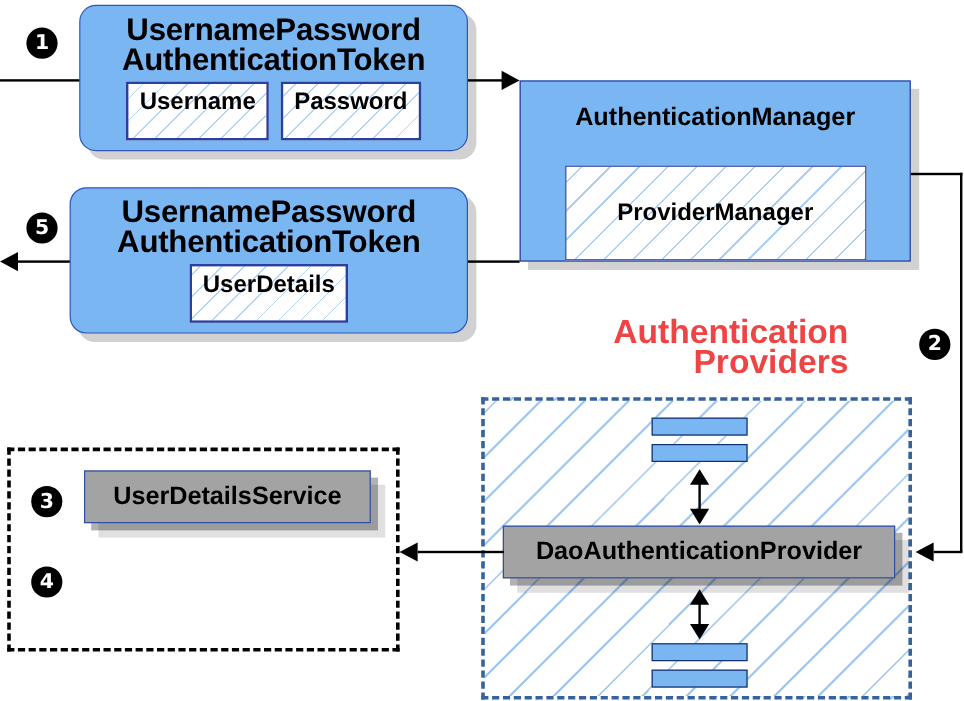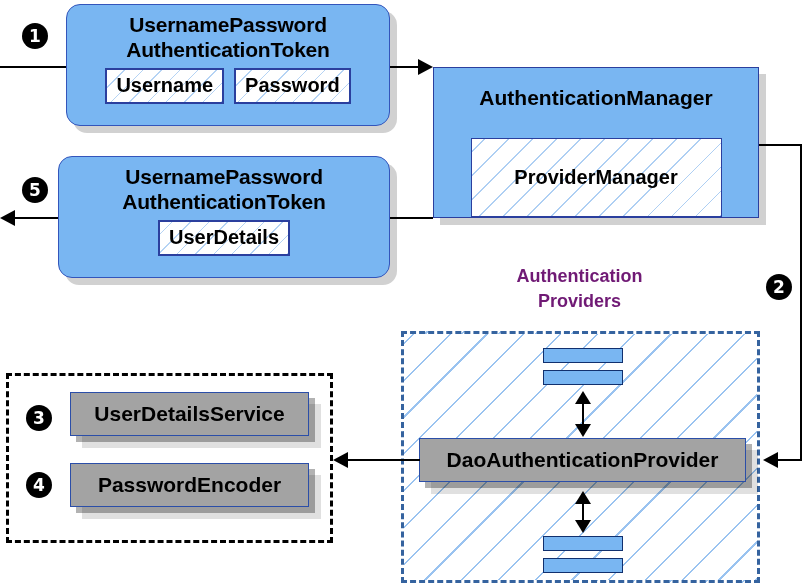--- a/index.html
+++ b/index.html
@@ -42,21 +42,21 @@
     box-shadow: 7px 7px 0 0 rgba(0,0,0,0.18);
     box-sizing: border-box;
     display: flex;
     flex-direction: column;
     align-items: center;
     justify-content: flex-start;
     padding-top: 7px;
   }
   .token-title {
     color: #000000;
-    font-size: 21px;
+    font-size: 26px;
     font-weight: bold;
     line-height: 25px;
     text-align: center;
     letter-spacing: -0.2px;
     white-space: pre-line;
   }
   .token-fields {
     display: flex;
     gap: 10px;
     margin-top: 6px;
@@ -66,21 +66,21 @@
     background-image: repeating-linear-gradient(
         -45deg,
         rgba(120,175,235,0.55) 0px,
         rgba(120,175,235,0.55) 1px,
         rgba(255,255,255,0) 1px,
         rgba(255,255,255,0) 13px);
     border: 2px solid #2b3f9e;
     color: #000000;
     font-size: 20px;
     font-weight: bold;
-    padding: 2px 9px 4px 9px;
+    padding: 2px 9px 17px 9px;
     text-align: center;
     box-sizing: border-box;
     line-height: 26px;
   }
 
   
   .mgr-box {
     background: #79b6f2;
     border: 1.5px solid #2b3f9e;
     box-shadow: 7px 7px 0 0 rgba(0,0,0,0.18);
@@ -143,24 +143,24 @@
     background-color: #ffffff;
     background-image: repeating-linear-gradient(
         -45deg,
         rgba(120,175,235,0.75) 0px,
         rgba(120,175,235,0.75) 1.6px,
         rgba(255,255,255,0) 1.6px,
         rgba(255,255,255,0) 26px);
   }
 
   .group-title {
-    font-size: 18px;
-    font-weight: bold;
-    color: #701a75;
-    text-align: center;
+    font-size: 28px;
+    font-weight: bold;
+    color: #ef4444;
+    text-align: right;
     line-height: 25px;
     white-space: pre-line;
   }
 
   
   .bar {
     background: #79b6f2;
     border: 1.5px solid #11306e;
     box-sizing: border-box;
   }
@@ -264,15 +264,14 @@
 
   <div class="abs line-h" style="left:348px; top:459px; width:72px;"></div>
   <div class="abs arrow-left" style="left:333px; top:452px;"></div>
 
   <div class="abs dash-black" style="left:6px; top:373px; width:327px; height:170px;"></div>
 
   <div class="abs marker" style="left:26px; top:405px;">3</div>
   <div class="abs svc-box" style="left:70px; top:392px; width:239px; height:44px;">UserDetailsService</div>
 
   <div class="abs marker" style="left:26px; top:472px;">4</div>
-  <div class="abs svc-box" style="left:70px; top:463px; width:239px; height:44px;">PasswordEncoder</div>
 
 </div>
 
 </body></html>

